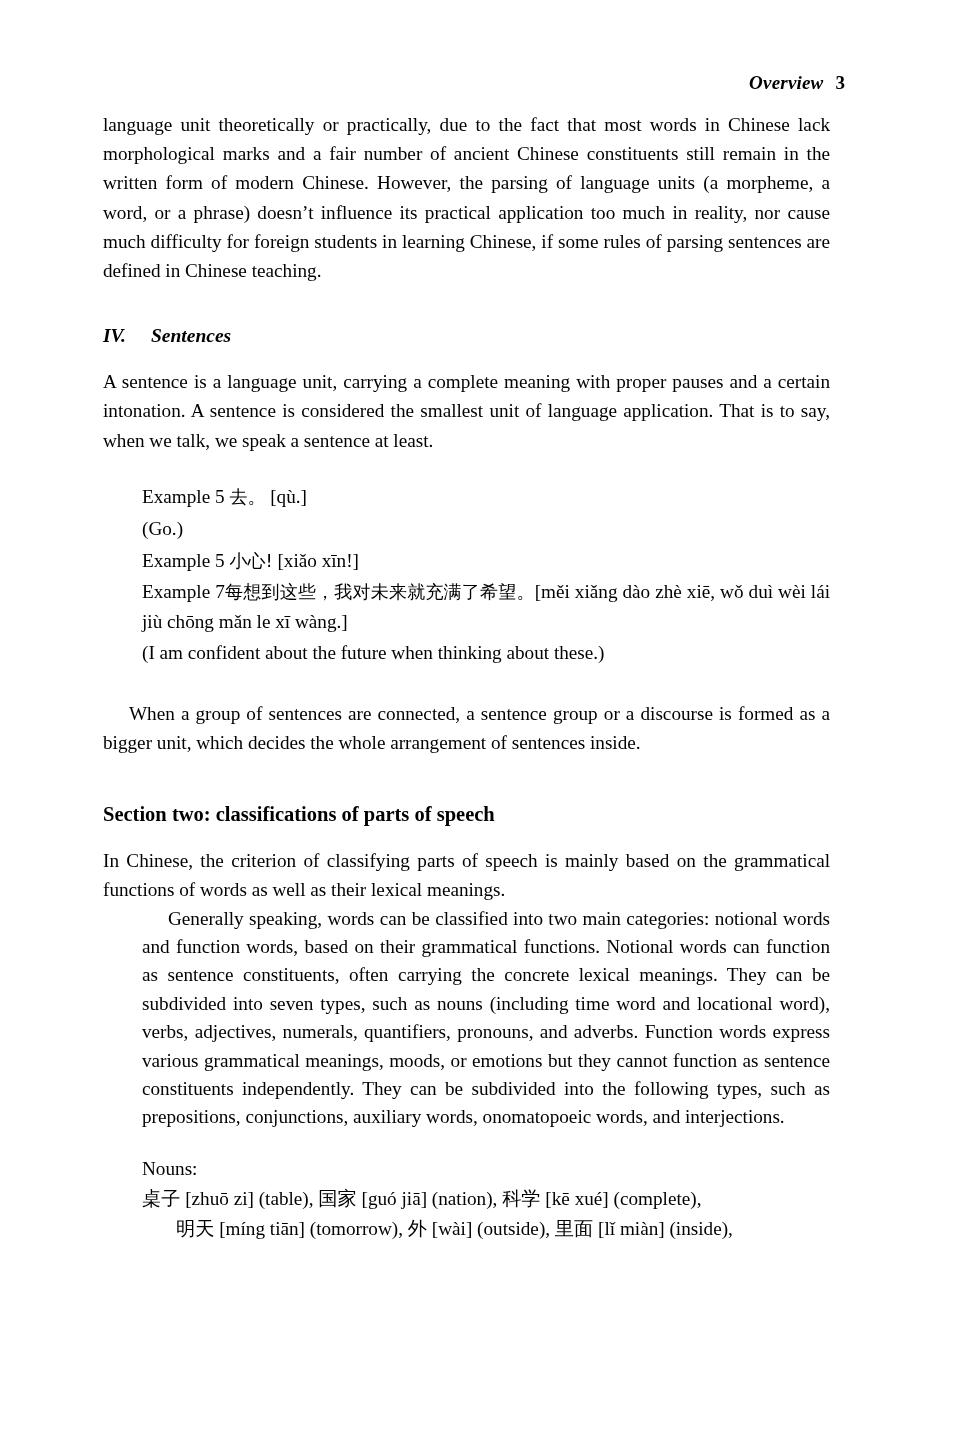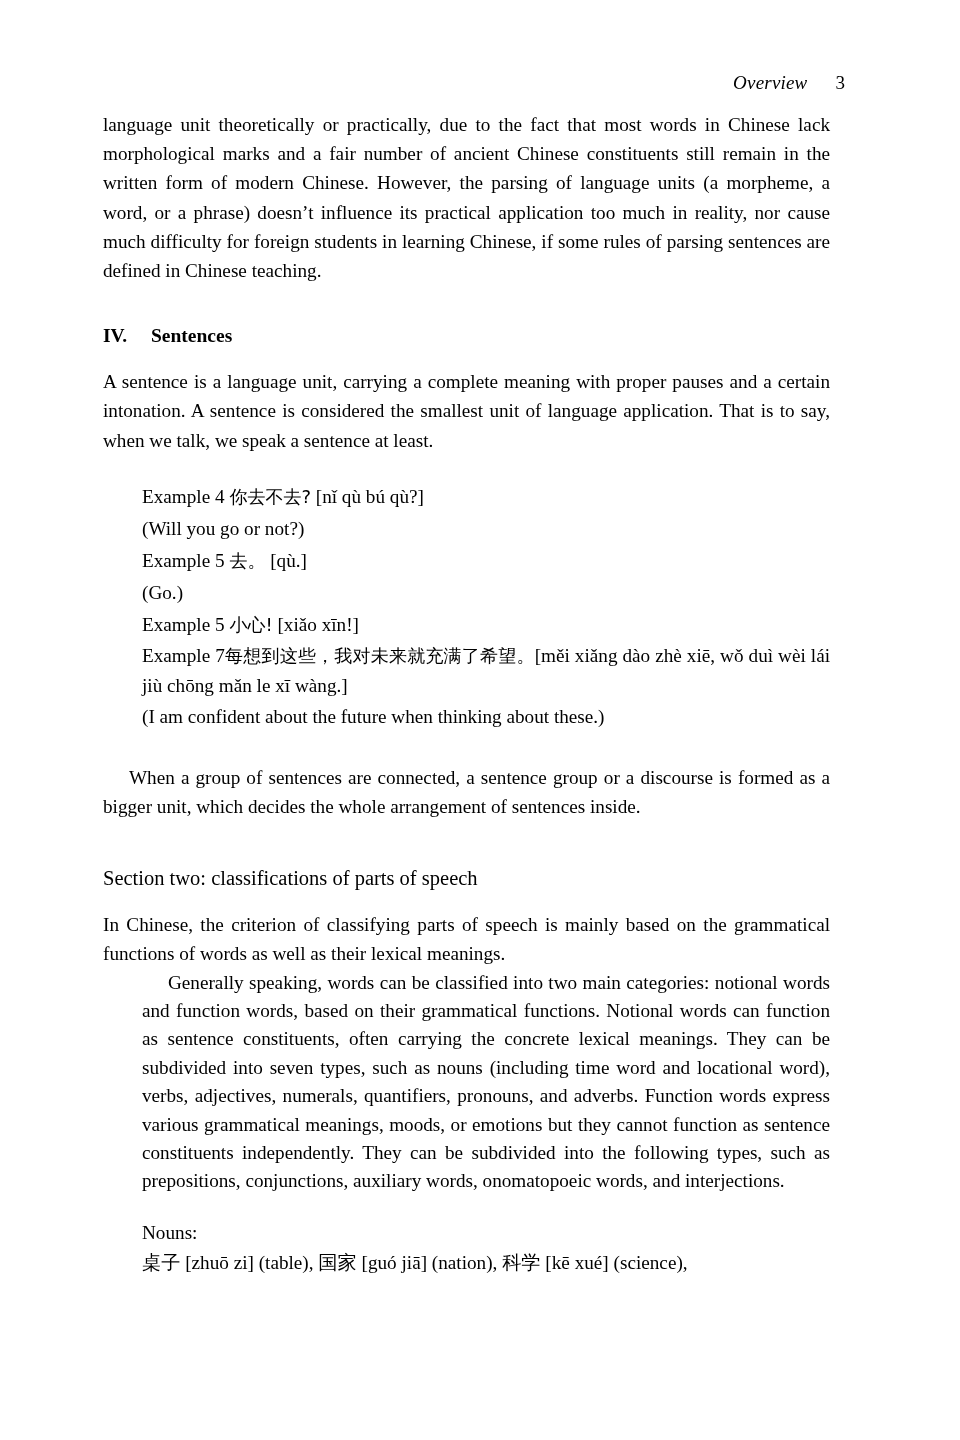--- a/index.html
+++ b/index.html
@@ -21,21 +21,22 @@
     background: #ffffff;
   }
 
   
   .running-head {
     position: absolute;
     top: 72px;
     right: 115px;
     display: flex;
     align-items: baseline;
-    gap: 28px;
+    gap: 12px;
+    font-weight: bold;
   }
   .running-head .rh-title {
     font-style: italic;
     font-size: 19px;
     letter-spacing: 0.2px;
   }
   .running-head .rh-page {
     font-size: 19px;
   }
 
@@ -62,31 +63,32 @@
   p.body.tight {
     line-height: 28.4px;
     margin-left: 39px;
   }
 
   
   h2.sec-roman {
     margin: 0;
     font-size: 19.5px;
     font-weight: bold;
+    font-style: italic;
     line-height: 26px;
     display: flex;
   }
   h2.sec-roman .num {
     width: 48px;
     flex: 0 0 48px;
   }
   h2.sec-bold {
     margin: 0;
     font-size: 20.5px;
-    font-weight: normal;
+    font-weight: bold;
     line-height: 27px;
   }
 
   
   .examples {
     margin: 0;
     padding: 0 0 0 39px;
   }
   .example-group {
     margin: 0;
@@ -152,28 +154,20 @@
     </h2>
 
     <div class="sp-18"></div>
 
     <p class="body">A sentence is a language unit, carrying a complete meaning with proper pauses and a certain intonation. A sentence is considered the smallest unit of language application. That is to say, when we talk, we speak a sentence at least.</p>
 
     <div class="sp-26"></div>
 
     <div class="examples">
 
-      <div class="example-group">
-        <div class="ex-line">
-          <span>Example 4</span>
-          <span class="hanzi">你去不去?</span>
-          <span>[nǐ qù bú qù?]</span>
-        </div>
-        <div class="ex-line">(Will you go or not?)</div>
-      </div>
 
       <div class="example-group">
         <div class="ex-line">
           <span>Example 5</span>
           <span class="hanzi">去。</span>
           <span>[qù.]</span>
         </div>
         <div class="ex-line">(Go.)</div>
       </div>
 
@@ -206,17 +200,18 @@
 
     <p class="body">In Chinese, the criterion of classifying parts of speech is mainly based on the grammatical functions of words as well as their lexical meanings.</p>
 
     <p class="body indent tight">Generally speaking, words can be classified into two main categories: notional words and function words, based on their grammatical functions. Notional words can function as sentence constituents, often carrying the concrete lexical meanings. They can be subdivided into seven types, such as nouns (including time word and locational word), verbs, adjectives, numerals, quantifiers, pronouns, and adverbs. Function words express various grammatical meanings, moods, or emotions but they cannot function as sentence constituents independently. They can be subdivided into the following types, such as prepositions, conjunctions, auxiliary words, onomatopoeic words, and interjections.</p>
 
 
     <div class="sp-22"></div>
 
     <div class="word-list">
       <div class="wl-label">Nouns:</div>
-      <div class="wl-line">桌子 [zhuō zi] (table), 国家 [guó jiā] (nation), 科学 [kē xué] (science),</div>
+      <div class="wl-line">桌子 [zhuō zi] (table), 国家 [guó jiā] (nation), 科学 [kē xué] (complete),</div>
+      <div class="wl-line second">明天 [míng tiān] (tomorrow), 外 [wài] (outside), 里面 [lǐ miàn] (inside),</div>
     </div>
 
   </div>
 </div>
 
 </body></html>

